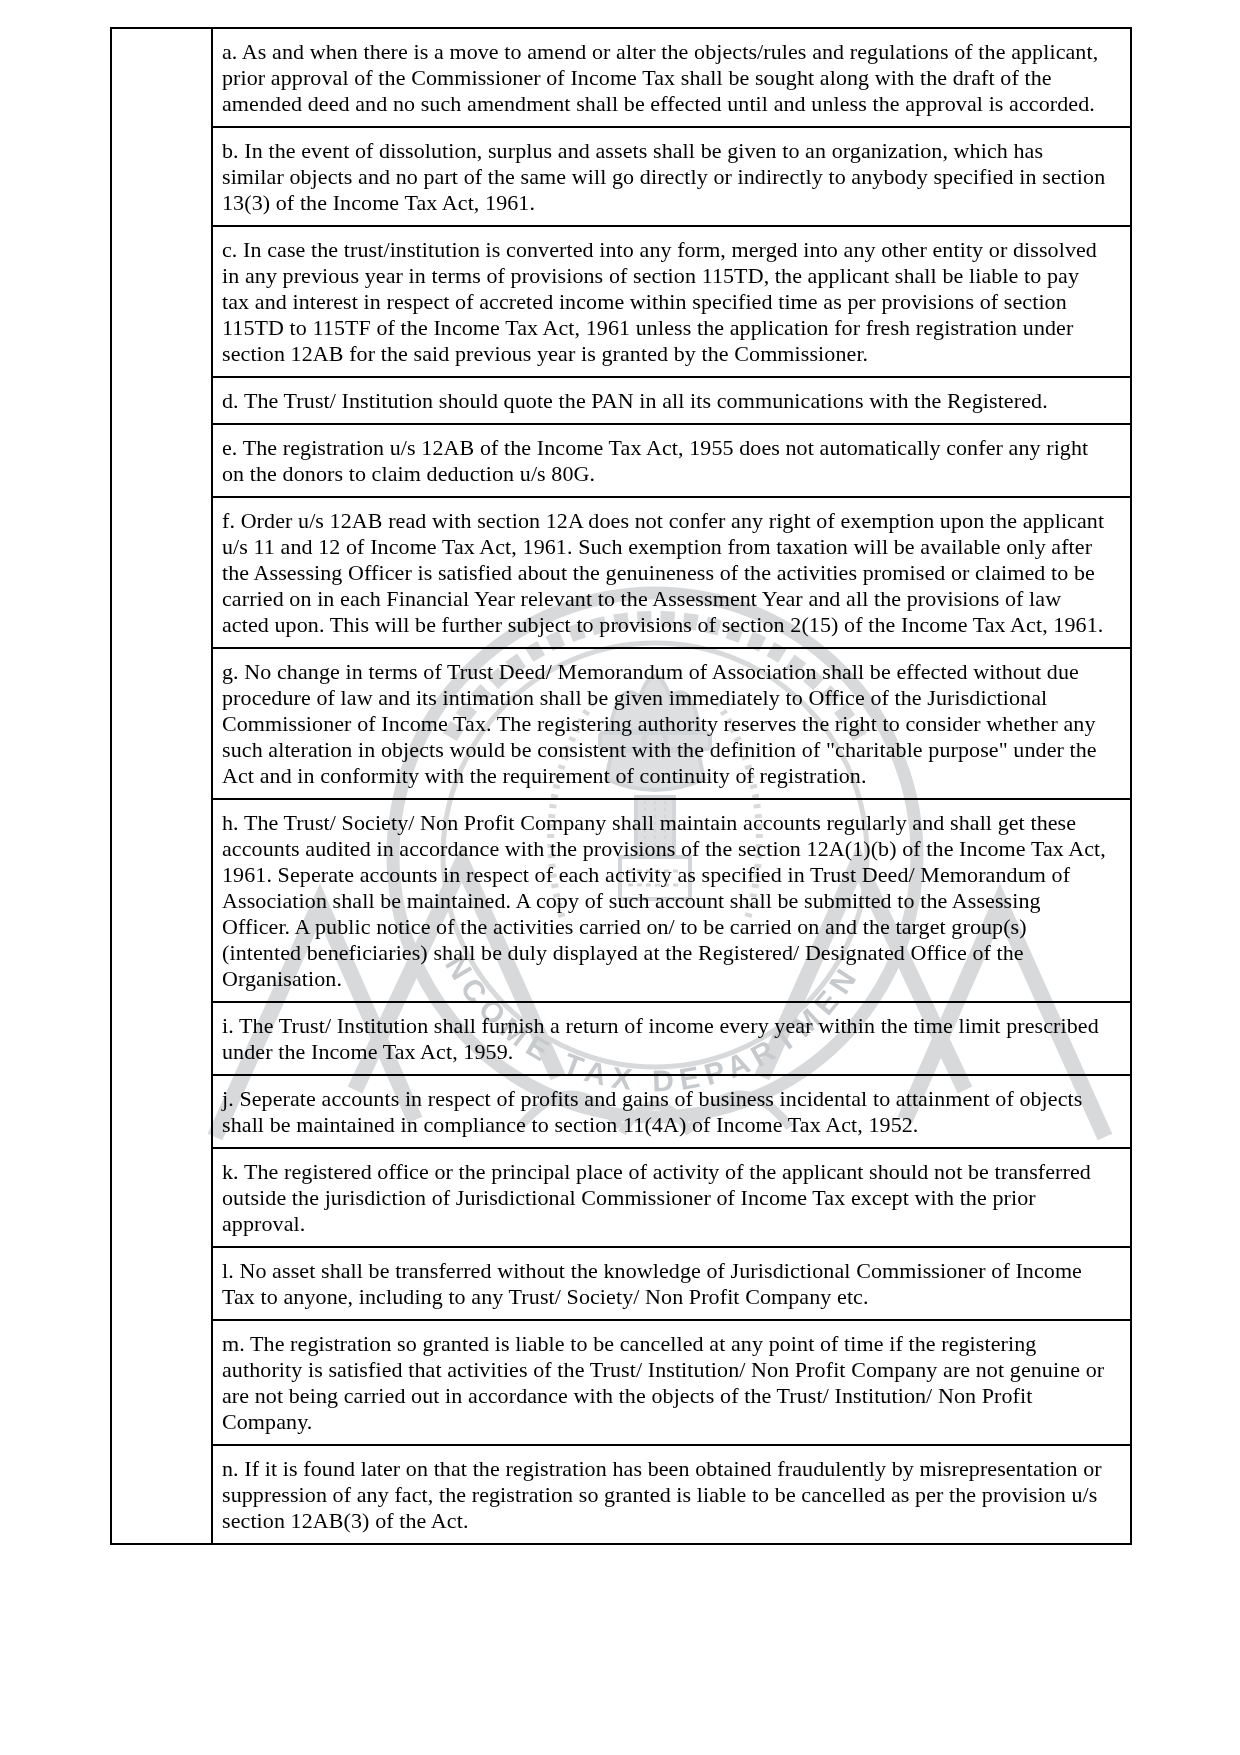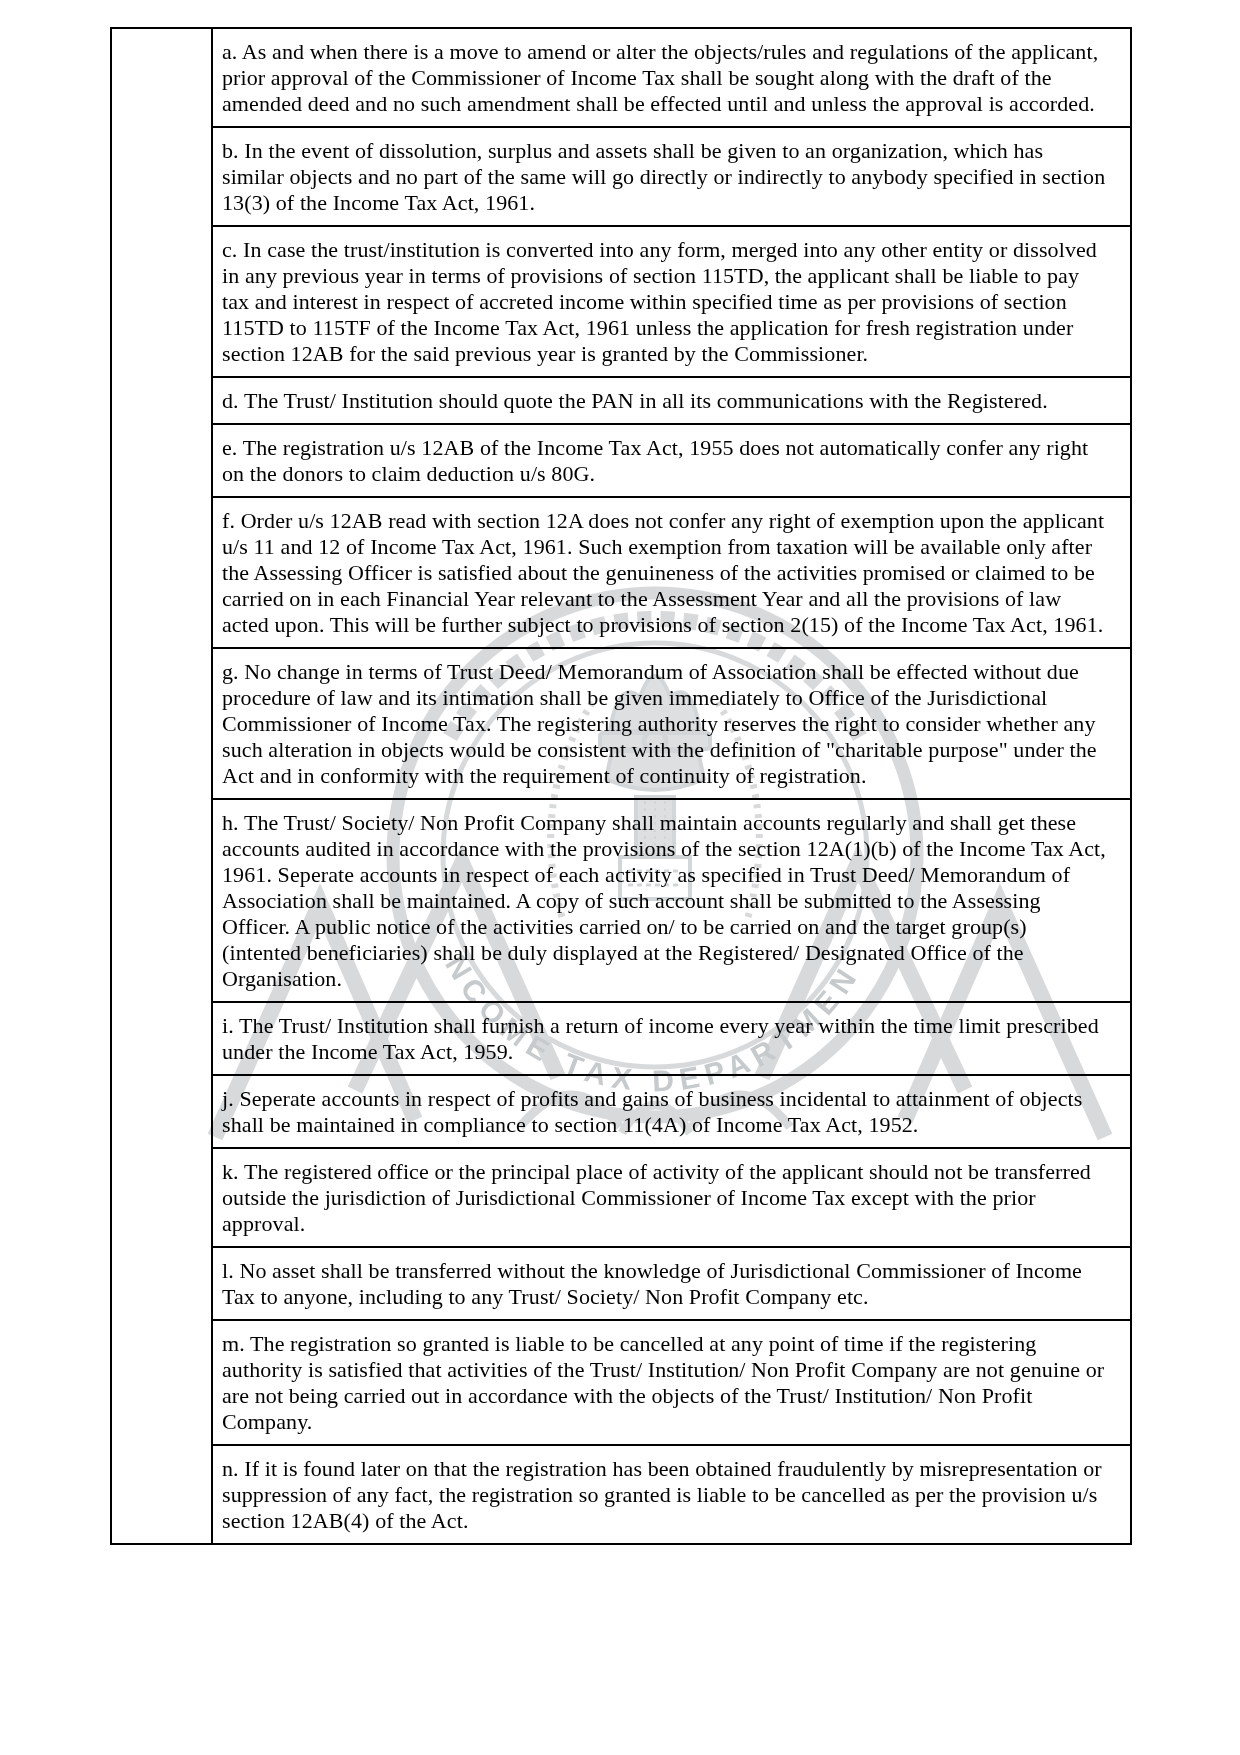--- a/index.html
+++ b/index.html
@@ -147,17 +147,17 @@
       <tr>
         <td class="text-col">k. The registered office or the principal place of activity of the applicant should not be transferred outside the jurisdiction of Jurisdictional Commissioner of Income Tax except with the prior approval.</td>
       </tr>
       <tr>
         <td class="text-col">l. No asset shall be transferred without the knowledge of Jurisdictional Commissioner of Income Tax to anyone, including to any Trust/ Society/ Non Profit Company etc.</td>
       </tr>
       <tr>
         <td class="text-col">m. The registration so granted is liable to be cancelled at any point of time if the registering authority is satisfied that activities of the Trust/ Institution/ Non Profit Company are not genuine or are not being carried out in accordance with the objects of the Trust/ Institution/ Non Profit Company.</td>
       </tr>
       <tr>
-        <td class="text-col">n. If it is found later on that the registration has been obtained fraudulently by misrepresentation or suppression of any fact, the registration so granted is liable to be cancelled as per the provision u/s section 12AB(4) of the Act.</td>
+        <td class="text-col">n. If it is found later on that the registration has been obtained fraudulently by misrepresentation or suppression of any fact, the registration so granted is liable to be cancelled as per the provision u/s section 12AB(3) of the Act.</td>
       </tr>
     </tbody>
   </table>
 </div>
 
 </body></html>

